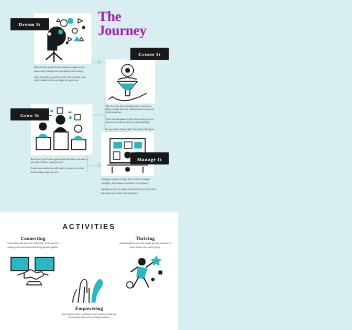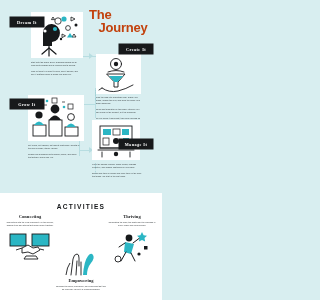--- a/index.html
+++ b/index.html
@@ -9,25 +9,25 @@
     font-family:"Liberation Sans",sans-serif;
     -webkit-font-smoothing:none;
   }
   .poster{position:relative;width:162px;height:300px;}
 
   
   .journey{position:relative;width:162px;height:193px;background:#d8eef0;overflow:hidden;}
 
   .title{
     position:absolute;left:89px;top:8px;width:68px;
-    font-family:Liberation Sans, sans-serif;
+    font-family:Liberation Serif, serif;
     font-weight:bold;font-size:13px;line-height:1.02;
-    color:#c2410c;letter-spacing:-0.2px;
-  }
-  .title .l2{display:block;text-align:center;}
+    color:#a21caf;letter-spacing:-0.2px;
+  }
+  .title .l2{display:block;}
 
   
   .tag{
     position:absolute;background:#17191b;color:#ffffff;
     font-family:"Liberation Serif",serif;
     font-size:4.2px;letter-spacing:.45px;font-weight:bold;
     padding:2.6px 0;text-align:center;width:34px;
     box-shadow:0 0 0 .5px #17191b;
   }
   .tag-dream{left:10px;top:17px;}

